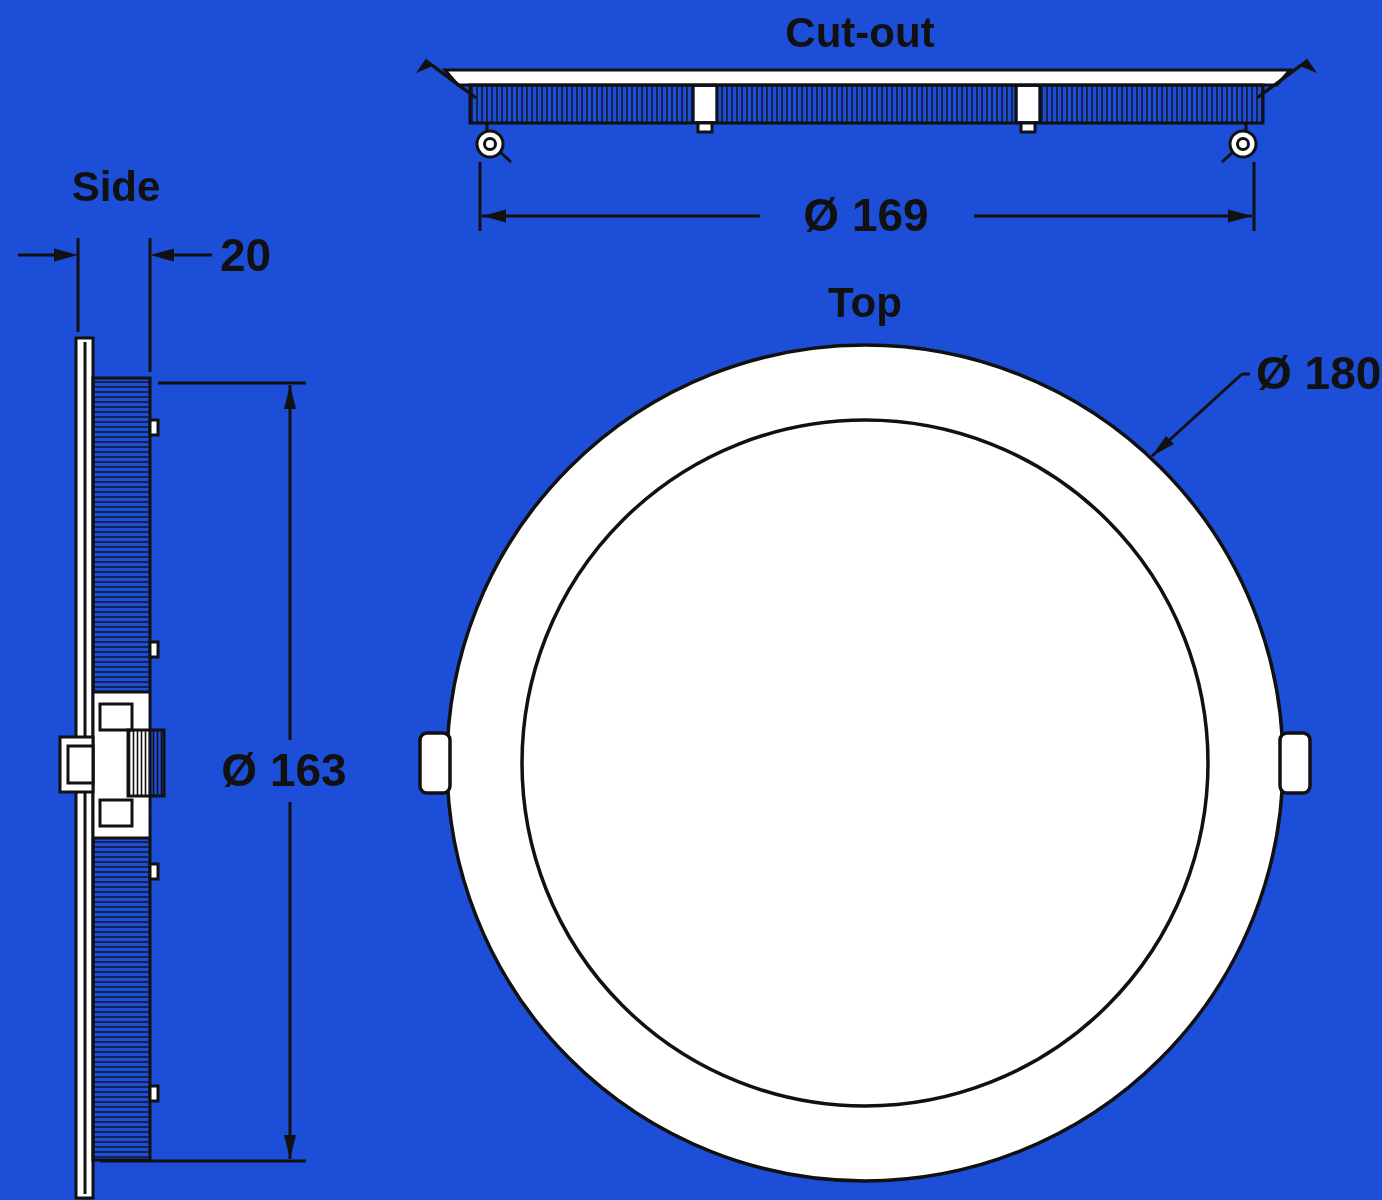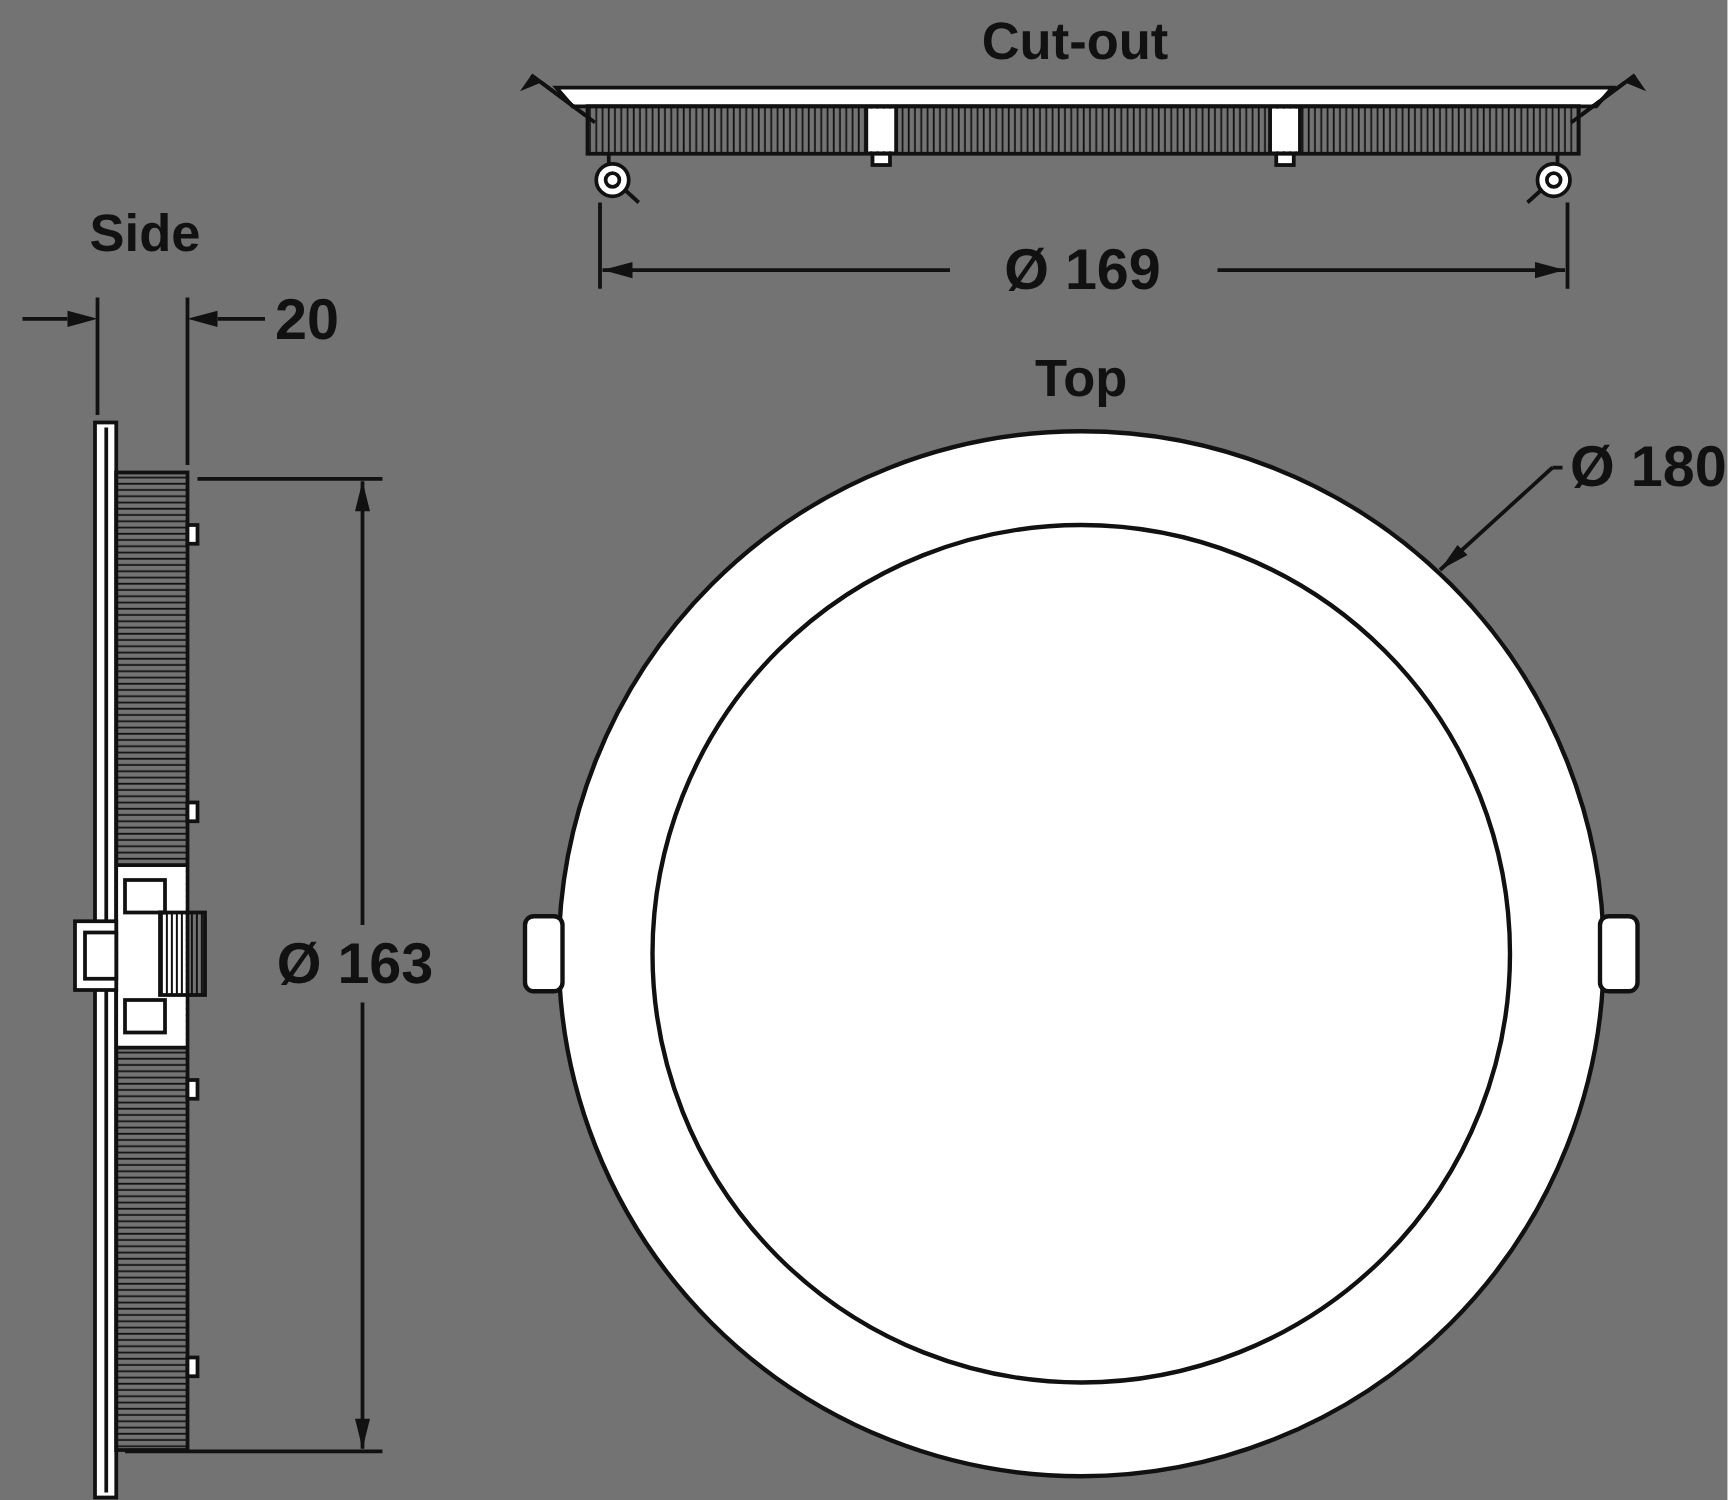--- a/index.html
+++ b/index.html
@@ -4,21 +4,21 @@
 <style>
   html, body {
     margin: 0;
     padding: 0;
     background: #ffffff;
   }
   .stage {
     position: relative;
     width: 1382px;
     height: 1200px;
-    background: #737373;
+    background: #1d4ed8;
     overflow: hidden;
     font-family: "Liberation Sans", sans-serif;
   }
   svg text {
     font-family: "Liberation Sans", sans-serif;
     font-weight: bold;
     fill: #111111;
     stroke: none;
   }
 </style>

